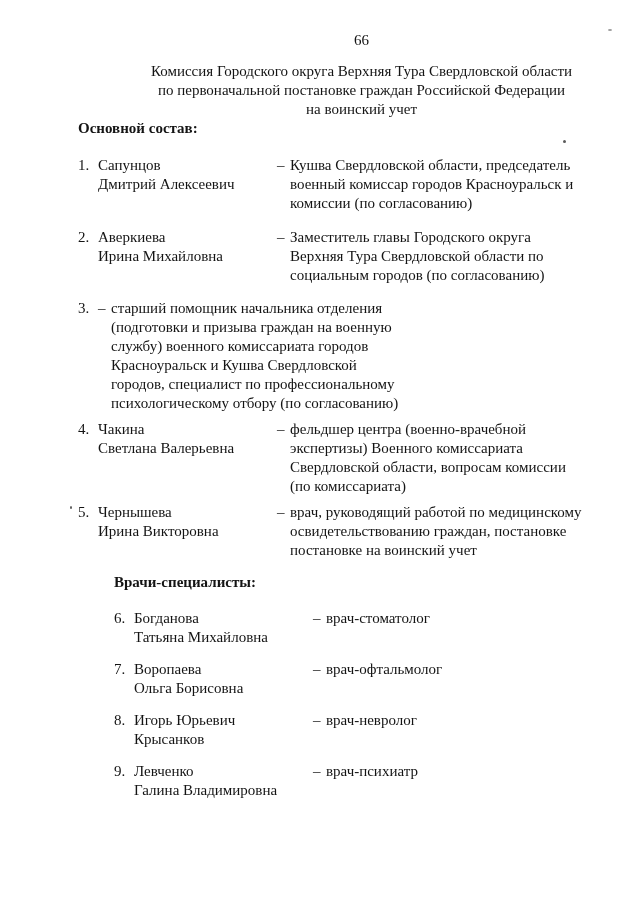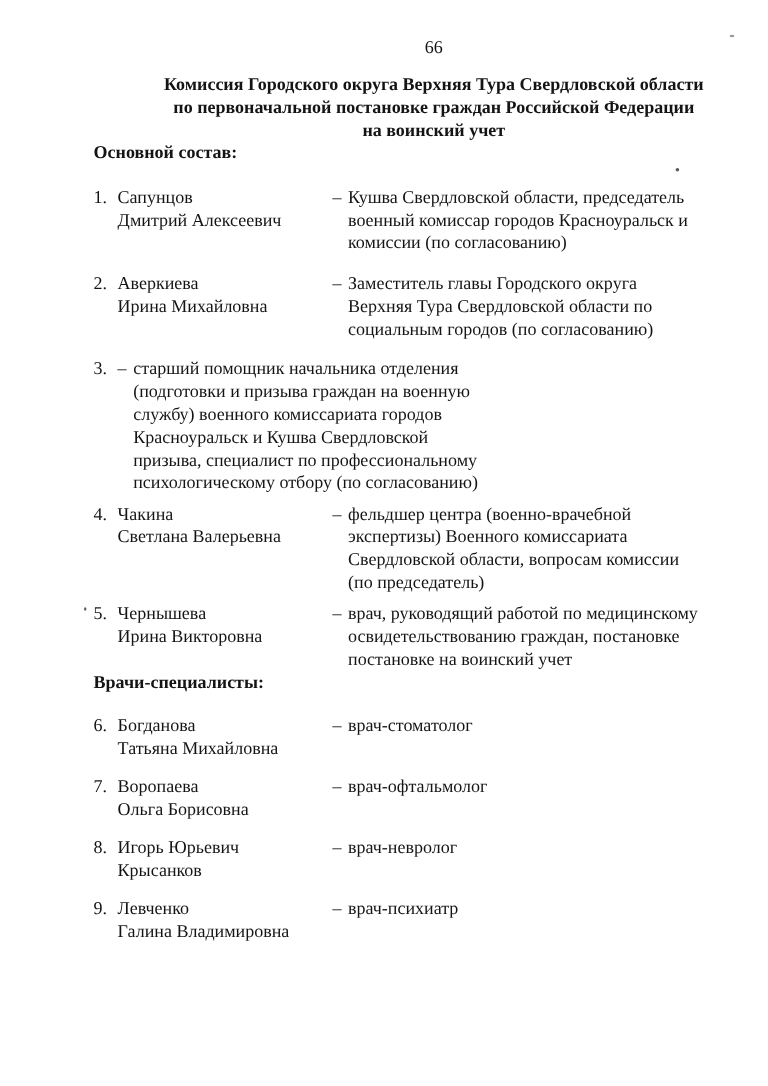--- a/index.html
+++ b/index.html
@@ -27,31 +27,33 @@
   .centered {
     text-align: center;
     padding-left: 36px; 
     margin-left: 47px;
   }
   .page-number {
     font-weight: normal;
   }
   .doc-title {
     margin-top: 12px;
-    font-weight: bold;
+    font-weight: normal;
   }
   .section-heading {
     margin-left: 78px;
     font-weight: bold;
   }
   .section-main .section-heading {
     margin-top: 0;
     margin-bottom: 18px;
   }
   .section-doctors {
+    margin-top: 13px;
+    padding-left: 36px;
   }
   .section-doctors .section-heading {
     margin-bottom: 17px;
   }
   .items {
     margin: 0;
     padding: 0;
     list-style: none;
   }
   .item {
@@ -139,37 +141,37 @@
   </div>
 
   <div class="item">
     <span class="num">3.</span>
     <span class="dash">–</span>
     <span class="desc">
             <div>старший помощник начальника отделения</div>
             <div>(подготовки и призыва граждан на военную</div>
             <div>службу) военного комиссариата городов</div>
             <div>Красноуральск и Кушва Свердловской</div>
-            <div>призыва, специалист по профессиональному</div>
+            <div>городов, специалист по профессиональному</div>
             <div>психологическому отбору (по согласованию)</div>
           </span>
   </div>
 
   <div class="item">
     <span class="num">4.</span>
     <span class="name">
             <div>Чакина</div>
             <div>Светлана Валерьевна</div>
           </span>
     <span class="dash">–</span>
     <span class="desc">
             <div>фельдшер центра (военно-врачебной</div>
             <div>экспертизы) Военного комиссариата</div>
             <div>Свердловской области, вопросам комиссии</div>
-            <div>(по председатель)</div>
+            <div>(по комиссариата)</div>
           </span>
   </div>
 
   <div class="item">
     <span class="num">5.</span>
     <span class="name">
             <div>Чернышева</div>
             <div>Ирина Викторовна</div>
           </span>
     <span class="dash">–</span>

